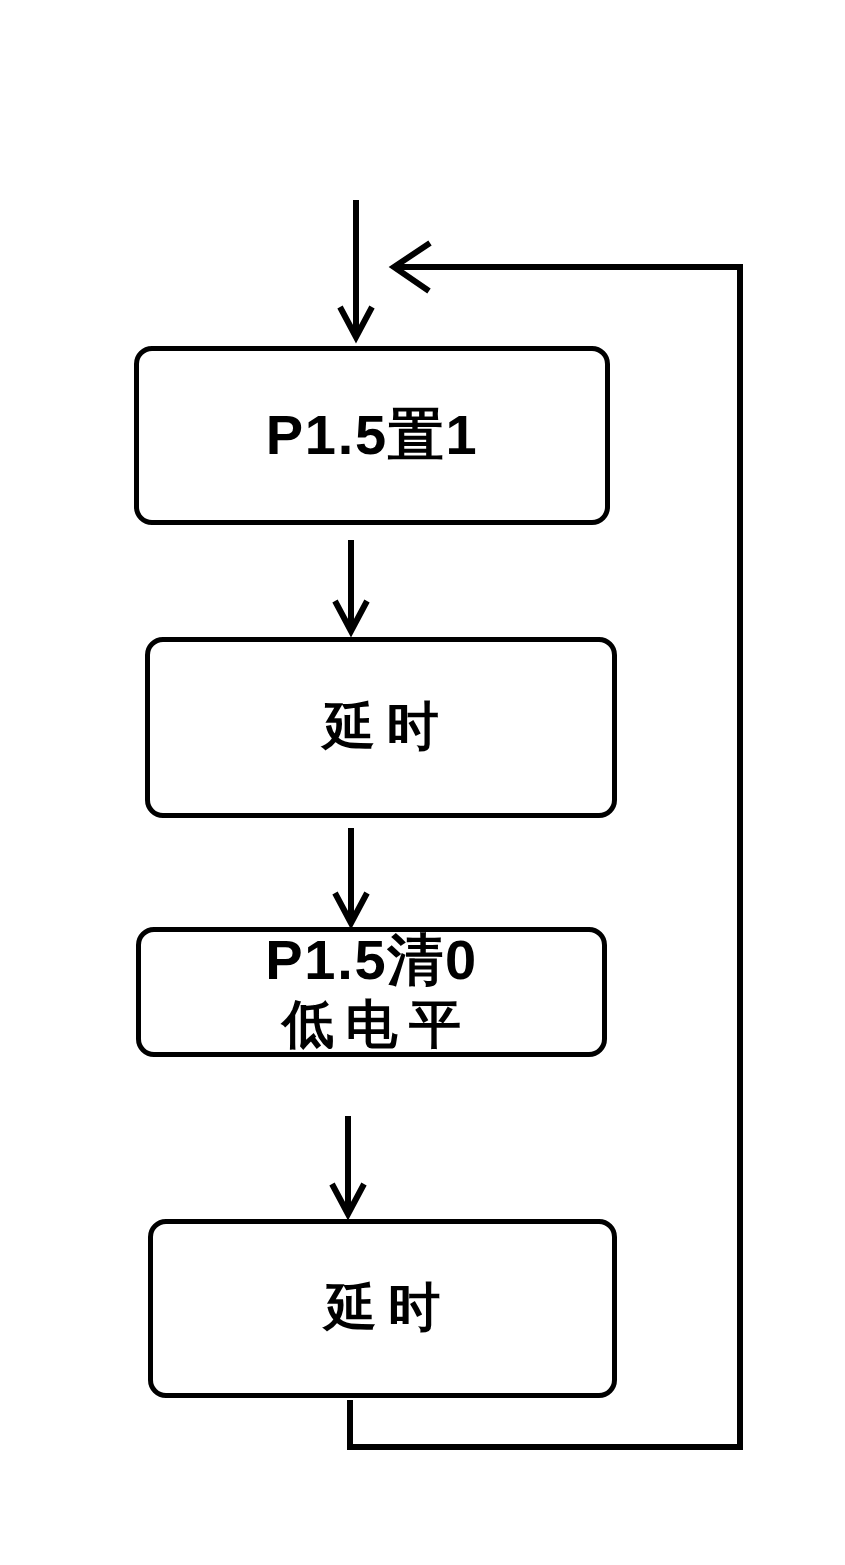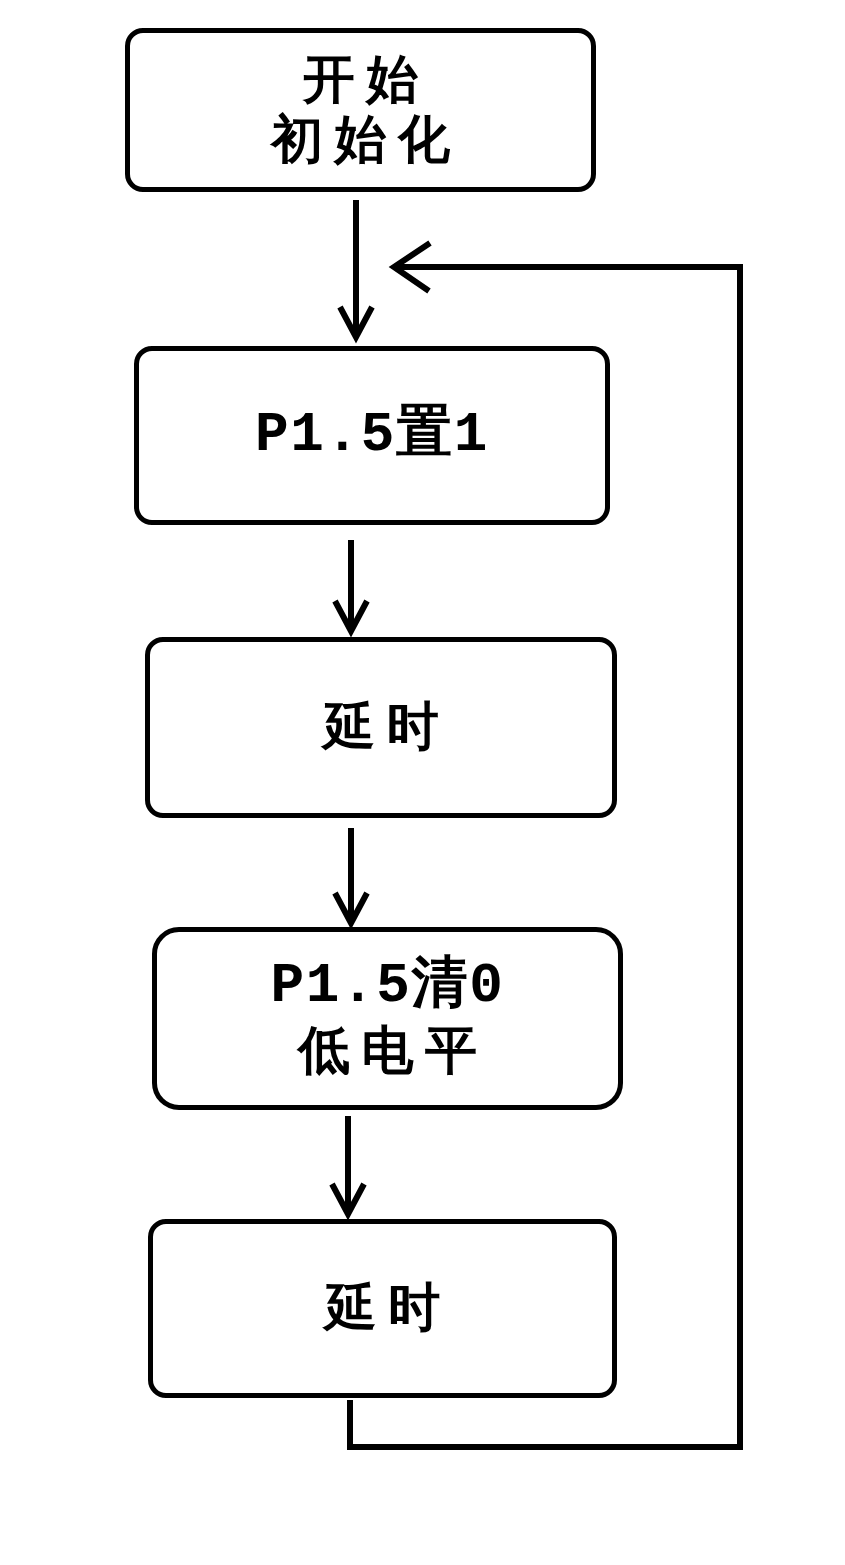--- a/index.html
+++ b/index.html
@@ -41,30 +41,30 @@
   }
   .line-cjk {
     font-family: "Liberation Serif", serif;
     font-size: 52px;
     line-height: 1.16;
     letter-spacing: 0.22em;
     text-indent: 0.22em;
     white-space: nowrap;
   }
   .line-mixed {
-    font-family: Liberation Mono, monospace;
+    font-family: Liberation Sans, sans-serif;
     font-size: 56px;
     line-height: 1.12;
     letter-spacing: 0.03em;
     white-space: nowrap;
   }
   .node-start     { left: 125px; top: 28px;   width: 471px; height: 164px; }
   .node-set-high  { left: 134px; top: 346px;  width: 476px; height: 179px; }
   .node-delay-1   { left: 145px; top: 637px;  width: 472px; height: 181px; }
-  .node-clear-low { left: 152px; top: 927px;  width: 471px; height: 183px; border-radius: 27px; }
+  .node-clear-low { left: 136px; top: 927px;  width: 471px; height: 130px; }
   .node-delay-2   { left: 148px; top: 1219px; width: 469px; height: 179px; }
   .node-clear-low .second { margin-top: 3px; }
 </style>
 </head>
 <body>
 
 <div class="canvas">
 
   <svg class="connectors" viewBox="0 0 845 1565" aria-hidden="true">
 
@@ -87,24 +87,20 @@
       <line x1="351" y1="828" x2="351" y2="919"></line>
       <polyline points="335,893 351,923 367,893"></polyline>
     </g>
 
     <g>
       <line x1="348" y1="1116" x2="348" y2="1210"></line>
       <polyline points="332,1184 348,1214 364,1184"></polyline>
     </g>
   </svg>
 
-  <div class="node node-start">
-    <div class="line-cjk">开始</div>
-    <div class="line-cjk">初始化</div>
-  </div>
 
   <div class="node node-set-high">
     <div class="line-mixed">P1.5置1</div>
   </div>
 
   <div class="node node-delay-1">
     <div class="line-cjk">延时</div>
   </div>
 
   <div class="node node-clear-low">

